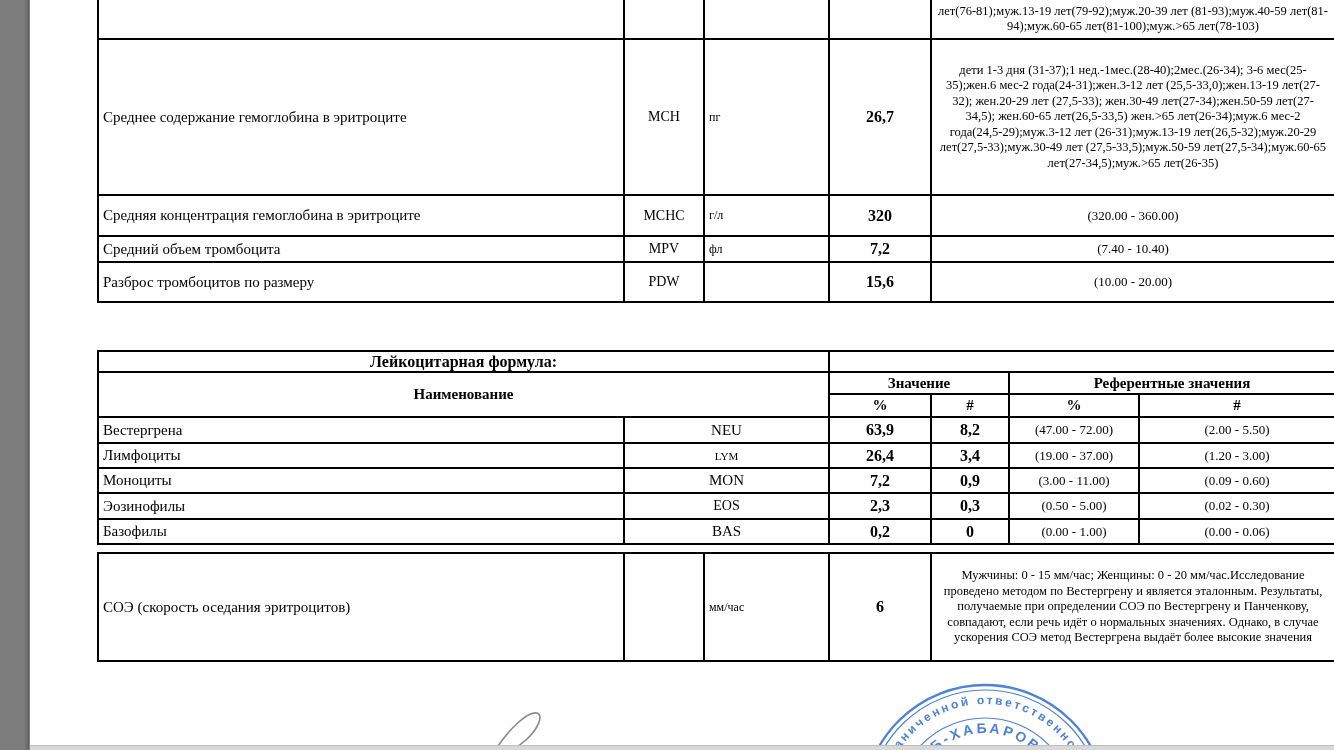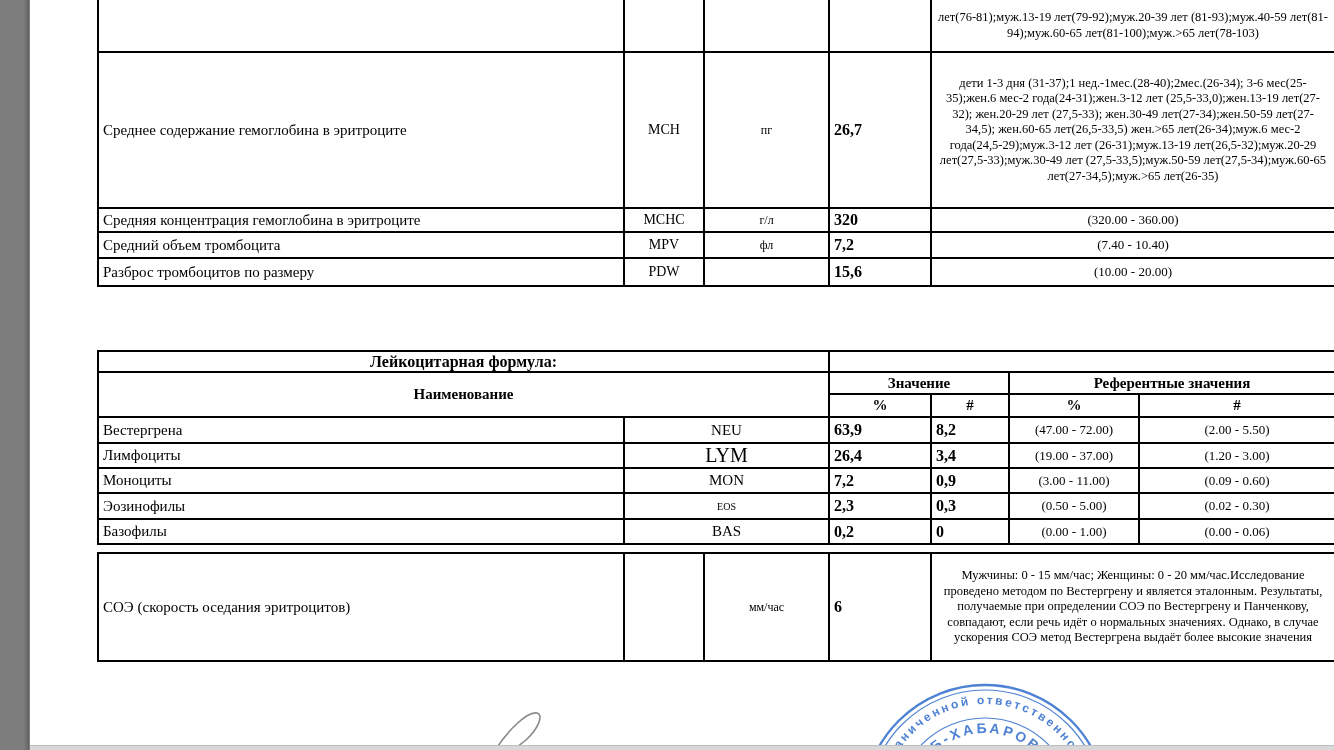--- a/index.html
+++ b/index.html
@@ -11,28 +11,28 @@
                background:#d8d8d8;border-top:1px solid #bfbfbf;box-sizing:border-box;}
   table{border-collapse:collapse;table-layout:fixed;position:absolute;background:#fff;}
   td,th{border:2px solid #000;padding:0 4px;overflow:hidden;font-weight:normal;}
   .t-cbc{left:97px;top:0;width:1237px;}
   .t-cbc td{border-top-width:2px;}
   .t-cbc tr.partial td{border-top:none;}
   .t-leuko{left:97px;top:350px;width:1237px;}
   .t-esr{left:97px;top:552px;width:1237px;}
   .name{ text-align:left;font-size:15px;border-radius:29px;}
   .code{ text-align:center;font-size:14px;}
-  .unit{ text-align:center;font-size:12px;margin-left:12px;}
-  .val{  font-size:16px;font-weight:bold;}
+  .unit{ text-align:left;font-size:12px;margin-left:12px;}
+  .val{  text-align:center;font-size:16px;font-weight:bold;}
   .ref{  text-align:center;font-size:12.5px;line-height:15.5px;padding:1px 6px;}
   .ref-s{text-align:center;font-size:13px;}
   .sect-title{text-align:center;font-size:16px;font-weight:bold;}
   .hdr{text-align:center;font-size:15px;font-weight:bold;}
-  .h52{height:52px;} .h156{height:156px;} .h28{height:24px;} .h44{height:44px;}
-  .h26{height:26px;} .h24{height:28px;} .h20{height:20px;} .h21{height:21px;}
+  .h52{height:39px;} .h156{height:156px;} .h28{height:41px;} .h44{height:44px;}
+  .h26{height:26px;} .h24{height:40px;} .h20{height:20px;} .h21{height:21px;}
   .h22{height:22px;} .h23{height:23px;} .h25{height:25px;} .h108{height:108px;}
   .sig{position:absolute;left:480px;top:705px;}
   .stamp{position:absolute;left:855px;top:682px;}
 </style>
 </head>
 <body>
 
 <div class="screen">
   <div class="left-edge"></div>
 
@@ -111,37 +111,37 @@
     <tr class="h26">
       <td class="name">Вестергрена</td>
       <td class="code" style="font-size:15px">NEU</td>
       <td class="val">63,9</td>
       <td class="val">8,2</td>
       <td class="ref-s">(47.00 - 72.00)</td>
       <td class="ref-s">(2.00 - 5.50)</td>
     </tr>
     <tr class="h25">
       <td class="name">Лимфоциты</td>
-      <td class="code" style="font-size:20px">LYM</td>
+      <td class="code" style="font-size:11px">LYM</td>
       <td class="val">26,4</td>
       <td class="val">3,4</td>
       <td class="ref-s">(19.00 - 37.00)</td>
       <td class="ref-s">(1.20 - 3.00)</td>
     </tr>
     <tr class="h25">
       <td class="name">Моноциты</td>
       <td class="code" style="font-size:15px">MON</td>
       <td class="val">7,2</td>
       <td class="val">0,9</td>
       <td class="ref-s">(3.00 - 11.00)</td>
       <td class="ref-s">(0.09 - 0.60)</td>
     </tr>
     <tr class="h26">
       <td class="name">Эозинофилы</td>
-      <td class="code" style="font-size:10px">EOS</td>
+      <td class="code" style="font-size:14px">EOS</td>
       <td class="val">2,3</td>
       <td class="val">0,3</td>
       <td class="ref-s">(0.50 - 5.00)</td>
       <td class="ref-s">(0.02 - 0.30)</td>
     </tr>
     <tr class="h25">
       <td class="name">Базофилы</td>
       <td class="code" style="font-size:15px">BAS</td>
       <td class="val">0,2</td>
       <td class="val">0</td>

